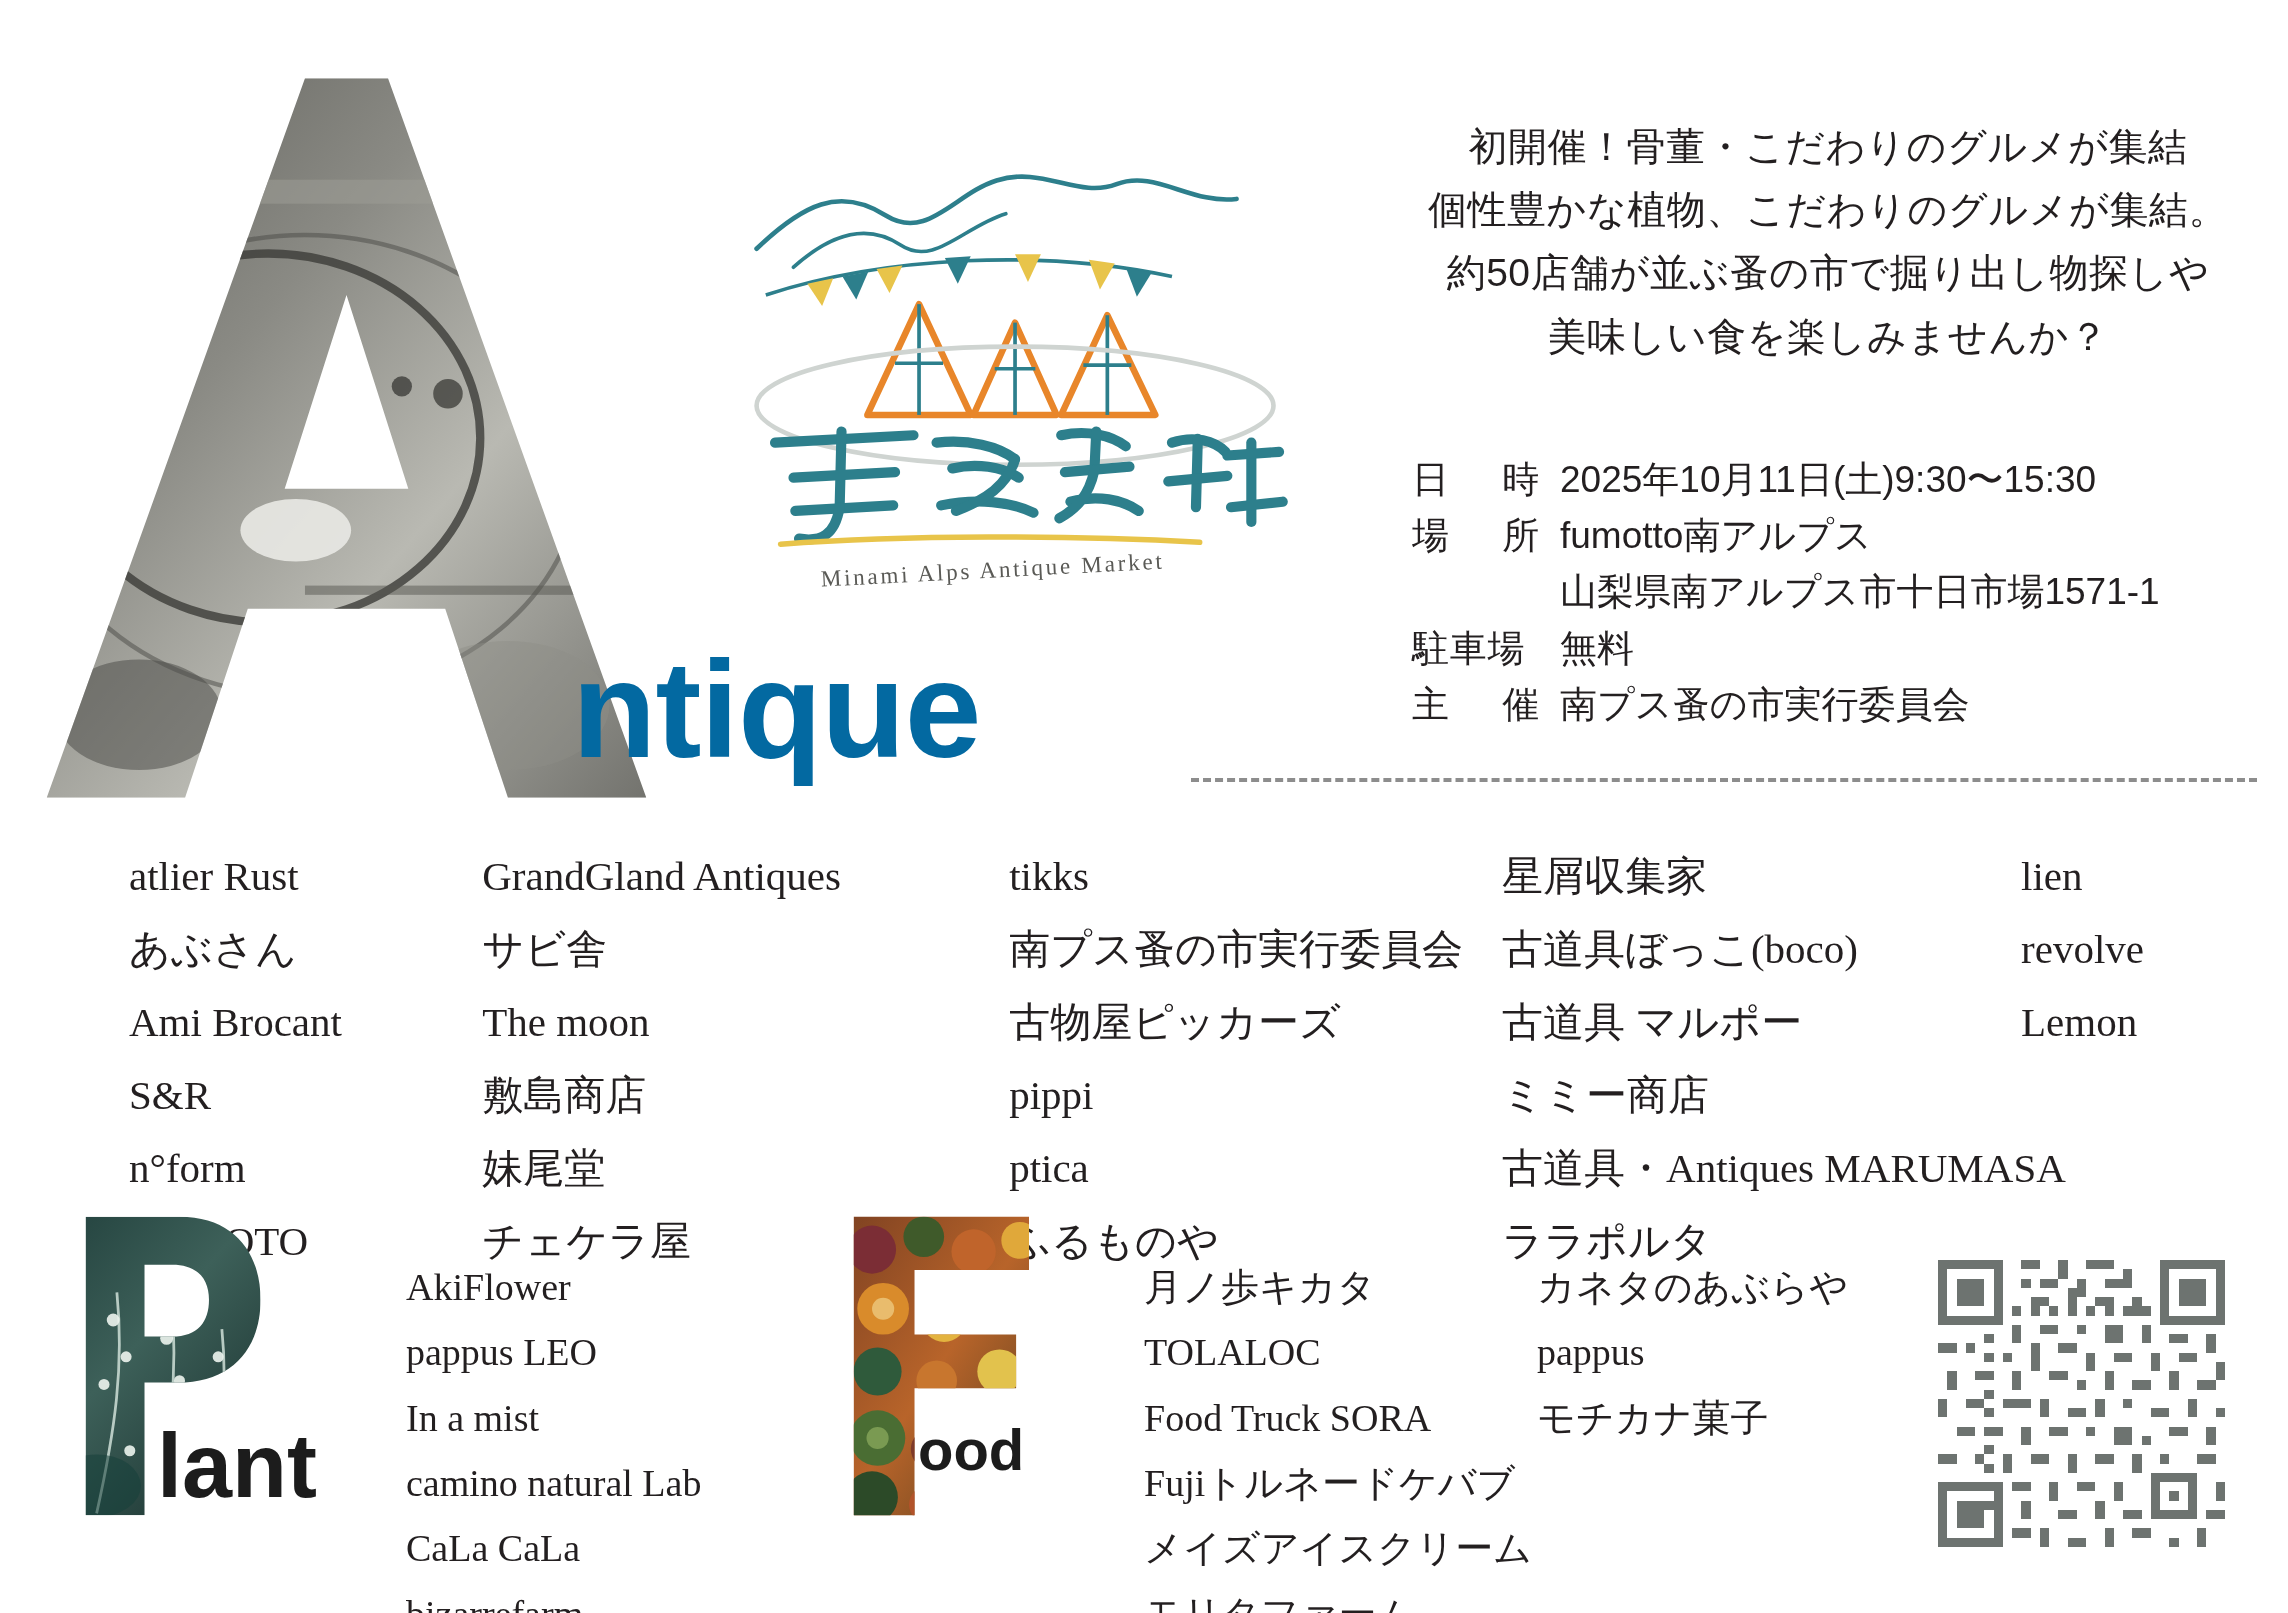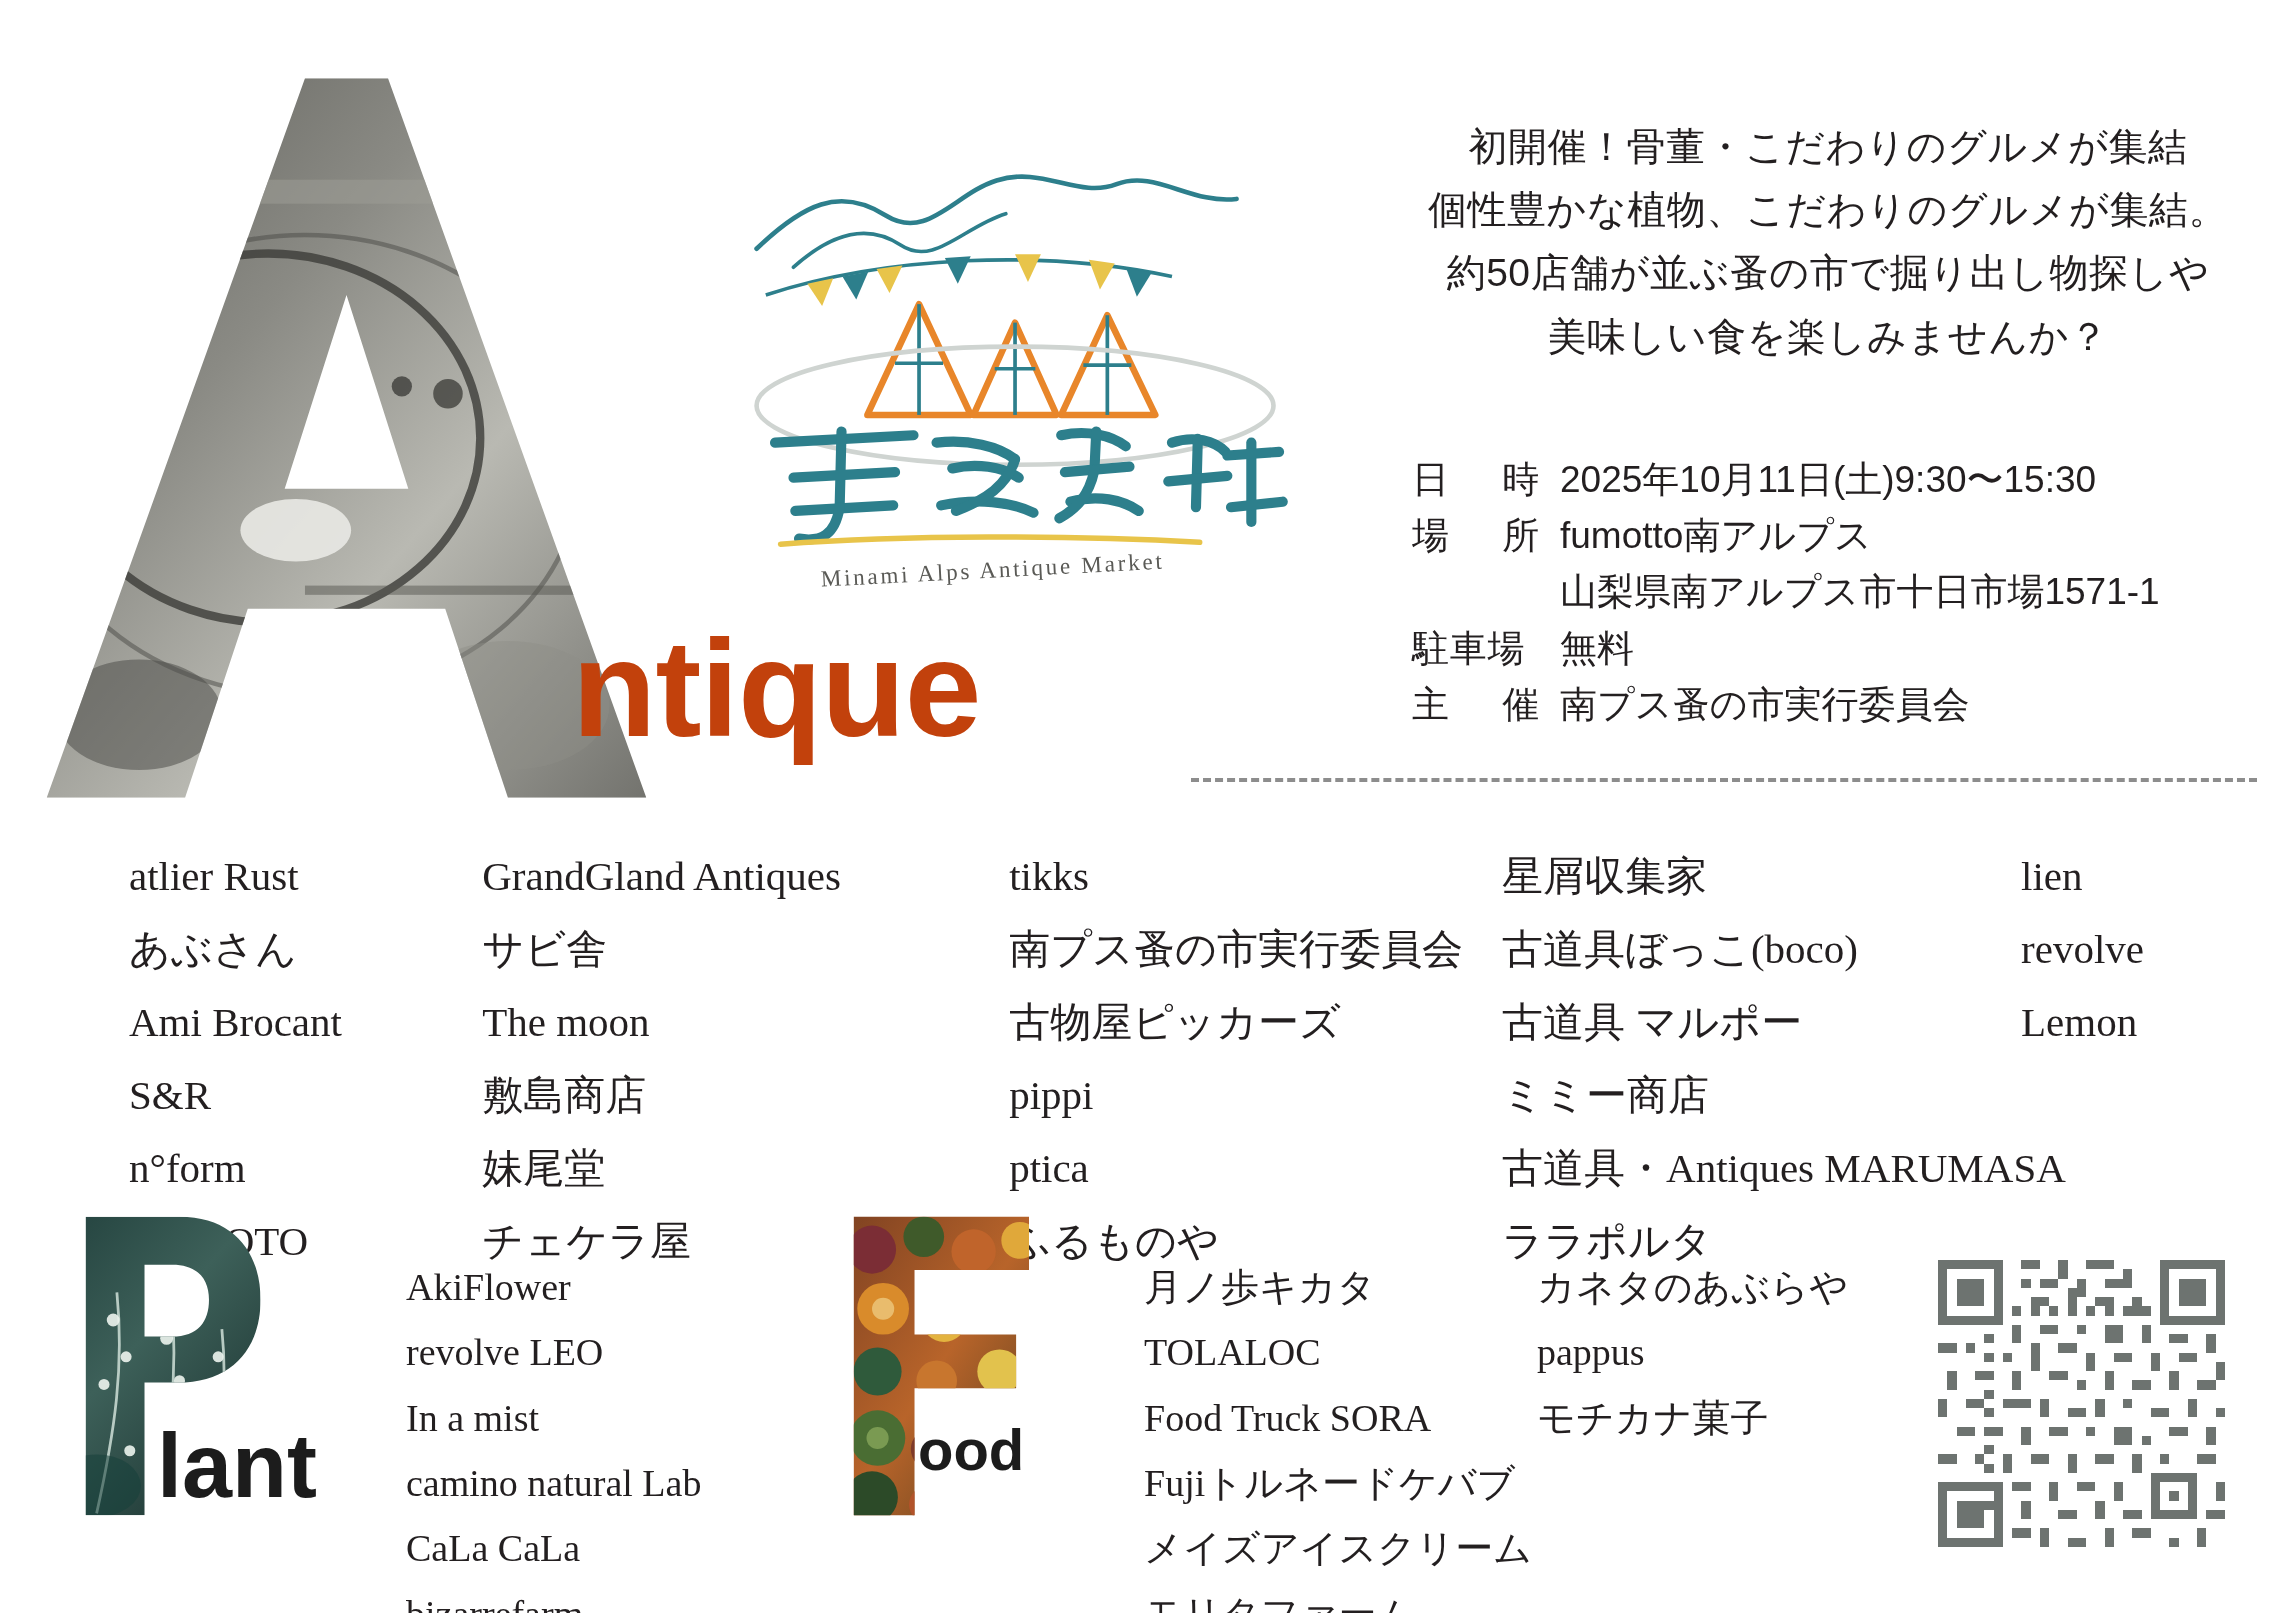--- a/index.html
+++ b/index.html
@@ -82,25 +82,25 @@
   .antique-a {
     position: absolute;
     left: 28px;
     top: 69px;
     width: 637px;
     height: 738px;
   }
   .antique-word {
     position: absolute;
     left: 572px;
-    top: 619px;
+    top: 640px;
     font-family: "Liberation Sans", sans-serif;
     font-size: 138px;
     font-weight: 700;
-    color: #c2410c;
+    color: #0369a1;
     letter-spacing: -0.9px;
     line-height: 1;
   }
 
   
   .antique-cols {
     position: absolute;
     left: 129px;
     top: 840px;
     width: 2123px;
@@ -387,21 +387,21 @@
         <circle cx="118" cy="290" r="5"></circle>
           <circle cx="174" cy="292" r="5"></circle>
       </g>
       <ellipse cx="30" cy="300" rx="48" ry="34" fill="#16403a" opacity="0.55"></ellipse>
     </g>
   </svg>
 </div>
 <div class="plant-word">lant</div>
 <div class="plant-list">
   <div>AkiFlower</div>
-  <div>revolve LEO</div>
+  <div>pappus LEO</div>
   <div>In a mist</div>
   <div>camino natural Lab</div>
   <div>CaLa CaLa</div>
   <div>bizarrefarm</div>
 </div>
 
 <div class="food-f">
   <svg viewBox="0 0 225 340" class="logo-svg">
     <defs>
       <clipPath id="clipF">

